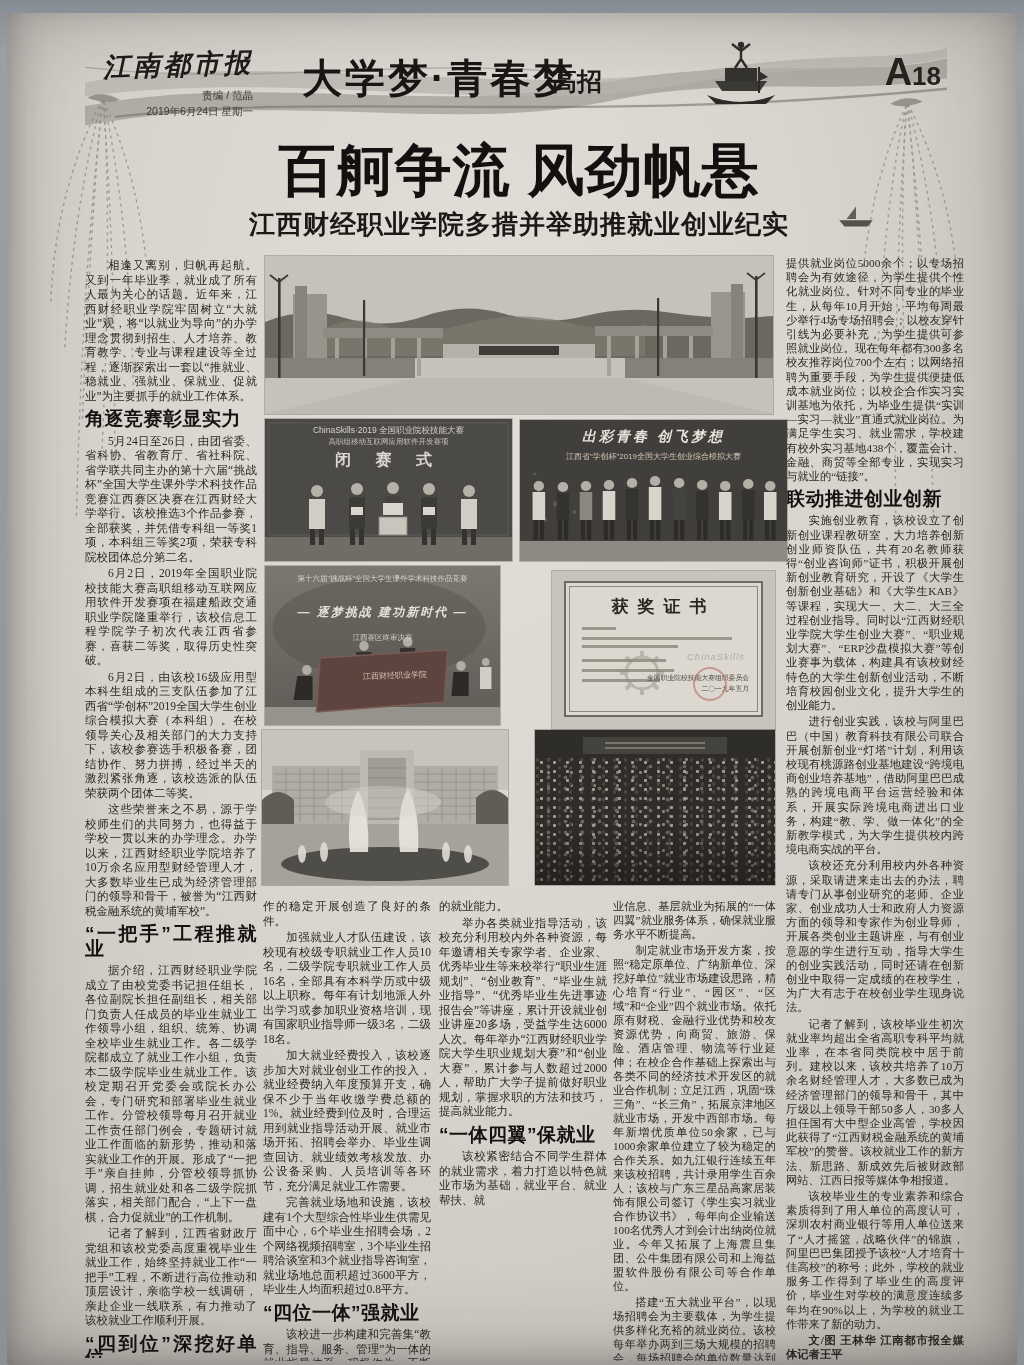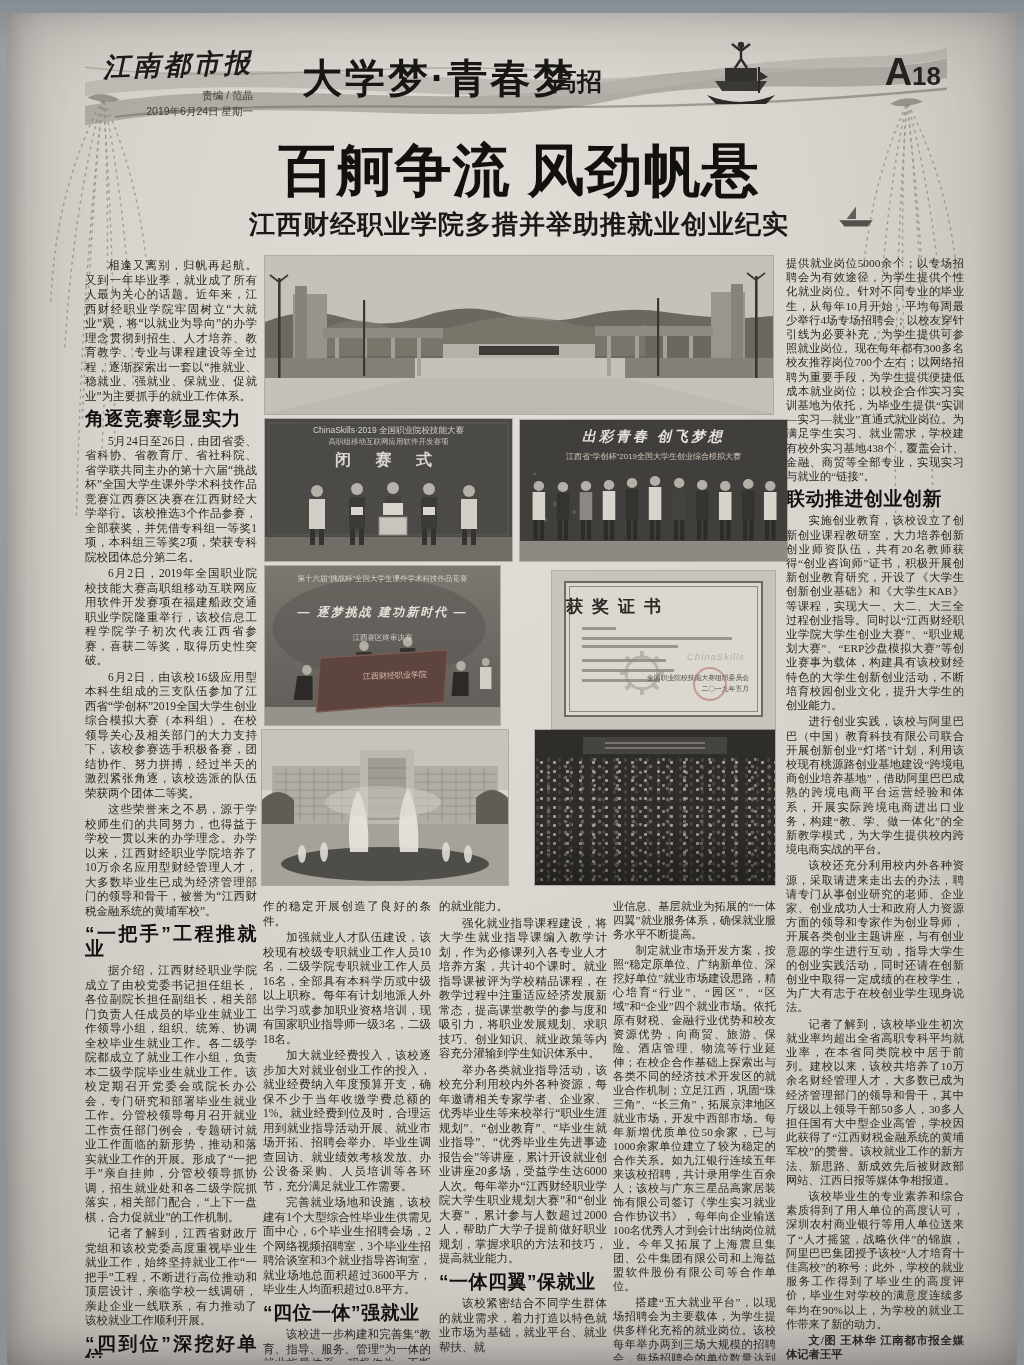--- a/index.html
+++ b/index.html
@@ -57,21 +57,21 @@
     font-family:"Liberation Sans",sans-serif;white-space:nowrap;}
   #ph-gate{left:258px;top:243px;width:508px;height:158px;}
   #ph-ceremony{left:258px;top:406px;width:247px;height:142px;background:#4a4845;}
   #ph-group{left:513px;top:407px;width:255px;height:141px;background:#413f3c;padding-left:12px;}
   #ph-flag{left:258px;top:553px;width:235px;height:159px;}
   #ph-cert{left:545px;top:558px;width:223px;height:158px;background:#c8c4bd;}
   #ph-fountain{left:255px;top:717px;width:246px;height:155px;}
   #ph-jobfair{left:528px;top:717px;width:240px;height:155px;background:#2f2d2a;}
   .cert-card{position:absolute;left:12px;top:10px;right:12px;bottom:12px;background:#dcd8d0;
     border:2px solid #6f6b63;box-shadow:inset 0 0 0 3px #dcd8d0, inset 0 0 0 4px #8d897f;}
-  .cert-title{position:absolute;top:12px;left:0;width:100%;text-align:left;
+  .cert-title{position:absolute;top:12px;left:0;width:100%;text-align:center;
     font-family:"Liberation Sans",sans-serif;font-weight:900;font-size:17px;letter-spacing:9px;color:#2a2824;}
   .cert-line{position:absolute;left:16px;height:2.5px;background:#9b968c;}
   .cert-water{position:absolute;right:16px;top:68px;font-size:9.5px;font-style:italic;color:#b2ada3;
     font-family:"Liberation Sans",sans-serif;letter-spacing:1px;}
   .cert-org{position:absolute;right:12px;bottom:20px;text-align:right;font-size:6.8px;color:#4a4740;
     line-height:1.7;font-family:"Liberation Sans",sans-serif;}
   .cert-stamp{position:absolute;right:34px;bottom:14px;width:30px;height:30px;border:2px solid rgba(178,104,92,.55);
     border-radius:50%;}
   .jf-banner{position:absolute;left:20%;top:7px;width:60%;height:17px;background:#45433e;z-index:2;
     display:flex;flex-direction:column;justify-content:center;gap:3px;align-items:center;}
@@ -175,21 +175,20 @@
     <div class="col" id="col2">
         <p class="no-indent">作的稳定开展创造了良好的条件。</p>
         <p>加强就业人才队伍建设，该校现有校级专职就业工作人员10名，二级学院专职就业工作人员16名，全部具有本科学历或中级以上职称。每年有计划地派人外出学习或参加职业资格培训，现有国家职业指导师一级3名，二级18名。</p>
         <p>加大就业经费投入，该校逐步加大对就业创业工作的投入，就业经费纳入年度预算开支，确保不少于当年收缴学费总额的1%。就业经费到位及时，合理运用到就业指导活动开展、就业市场开拓、招聘会举办、毕业生调查回访、就业绩效考核发放、办公设备采购、人员培训等各环节，充分满足就业工作需要。</p>
         <p>完善就业场地和设施，该校建有1个大型综合性毕业生供需见面中心，6个毕业生招聘会场，2个网络视频招聘室，3个毕业生招聘洽谈室和3个就业指导咨询室，就业场地总面积超过3600平方，毕业生人均面积超过0.8平方。</p>
         <h3>“四位一体”强就业</h3>
         <p>该校进一步构建和完善集“教育、指导、服务、管理”为一体的就业指导体系，积极作为，不断强化学生</p>
       </div>
     <div class="col" id="col3">
         <p class="no-indent">的就业能力。</p>
-        <p>强化就业指导课程建设，将大学生就业指导课编入教学计划，作为必修课列入各专业人才培养方案，共计40个课时。就业指导课被评为学校精品课程，在教学过程中注重适应经济发展新常态，提高课堂教学的参与度和吸引力，将职业发展规划、求职技巧、创业知识、就业政策等内容充分灌输到学生知识体系中。</p>
         <p>举办各类就业指导活动，该校充分利用校内外各种资源，每年邀请相关专家学者、企业家、优秀毕业生等来校举行“职业生涯规划”、“创业教育”、“毕业生就业指导”、“优秀毕业生先进事迹报告会”等讲座，累计开设就业创业讲座20多场，受益学生达6000人次。每年举办“江西财经职业学院大学生职业规划大赛”和“创业大赛”，累计参与人数超过2000人，帮助广大学子提前做好职业规划，掌握求职的方法和技巧，提高就业能力。</p>
         <h3>“一体四翼”保就业</h3>
         <p>该校紧密结合不同学生群体的就业需求，着力打造以特色就业市场为基础，就业平台、就业帮扶、就</p>
       </div>
     <div class="col" id="col4">
         <p class="no-indent">业信息、基层就业为拓展的“一体四翼”就业服务体系，确保就业服务水平不断提高。</p>
         <p>制定就业市场开发方案，按照“稳定原单位、广纳新单位、深挖好单位”就业市场建设思路，精心培育“行业”、“园区”、“区域”和“企业”四个就业市场。依托原有财税、金融行业优势和校友资源优势，向商贸、旅游、保险、酒店管理、物流等行业延伸；在校企合作基础上探索出与各类不同的经济技术开发区的就业合作机制；立足江西，巩固“珠三角”、“长三角”，拓展京津地区就业市场，开发中西部市场。每年新增优质单位50余家，已与1000余家单位建立了较为稳定的合作关系。如九江银行连续五年来该校招聘，共计录用学生百余人；该校与广东三星品高家居装饰有限公司签订《学生实习就业合作协议书》，每年向企业输送100名优秀人才到会计出纳岗位就业。今年又拓展了上海震旦集团、公牛集团有限公司和上海益盟软件股份有限公司等合作单位。</p>
         <p>搭建“五大就业平台”，以现场招聘会为主要载体，为学生提供多样化充裕的就业岗位。该校每年举办两到三场大规模的招聘会，每场招聘会的单位数量达到近200家，</p>
       </div>
     <div class="col" id="col5">

